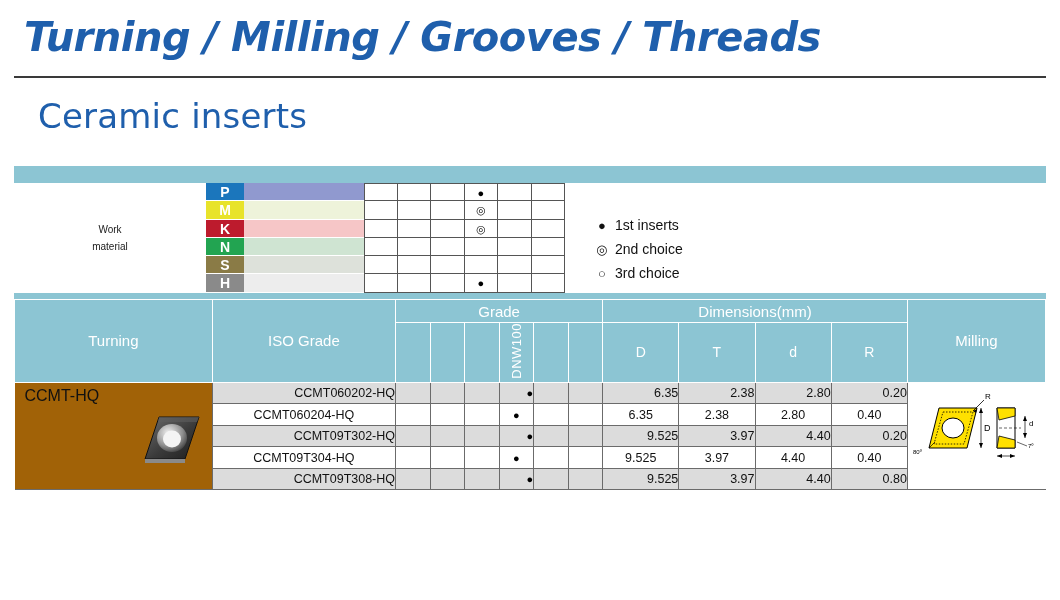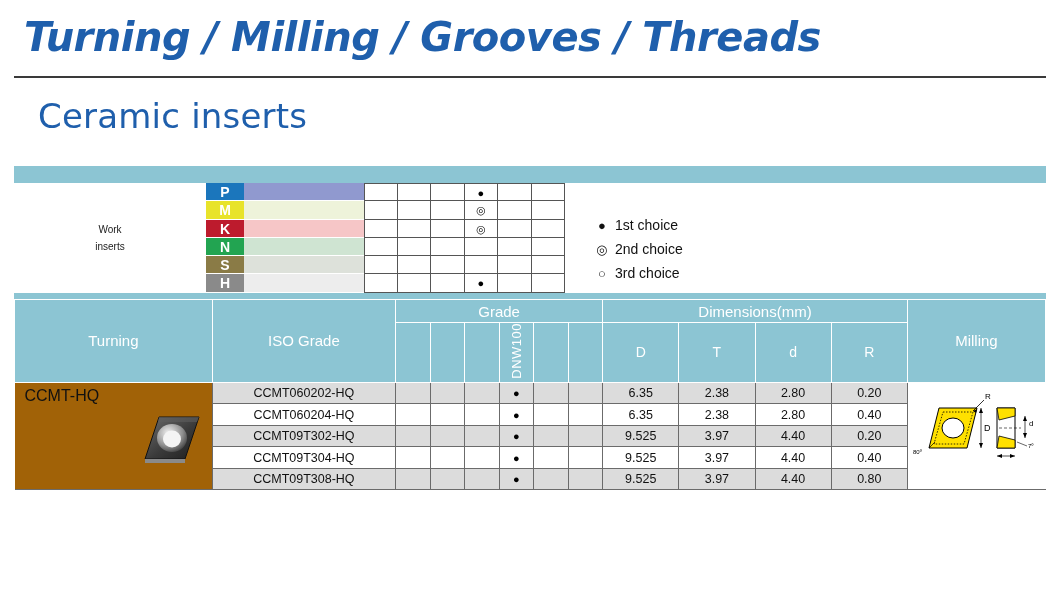--- a/index.html
+++ b/index.html
@@ -80,21 +80,21 @@
   }
   .th-sub { font-size: 14px; }
   .rot { writing-mode: vertical-rl; transform: rotate(180deg); font-size: 13px; letter-spacing:0.5px; }
 
   .dcell {
     border-right: 1px solid #6b6b6b; border-bottom: 1px solid #6b6b6b;
     font-size: 12.5px; color:#111; text-align:center; height: 21.5px;
     box-sizing: border-box;
   }
   .dcell.lft { border-left: 1px solid #6b6b6b; }
-  .row-alt .dcell { background: #dcdcdc; }
+  .row-alt .dcell { background: #dcdcdc; text-align: right; }
   .row-plain .dcell { background: #ffffff; }
   .iso-cell { font-size: 12.5px; }
   .mark { font-size: 11px; color:#000; line-height: 1; }
 
   #inserts-cell {
     position: relative; background:#a16207; border-bottom: 1px solid #6b6b6b;
     vertical-align: top;
   }
   #inserts-name {
     position:absolute; left: 10px; top: 4px; font-size: 16px; color:#111;
@@ -117,21 +117,21 @@
 
   <div id="page-title">Ceramic inserts</div>
 
   <div id="table-area">
 
     <div class="teal-band"></div>
 
     <div id="wm-block">
       <div id="wm-label">
         <span>Work</span>
-        <span>inserts</span>
+        <span>material</span>
       </div>
       <div id="wm-grid">
           <div class="wm-row firstrow">
             <div class="wm-key" style="background: rgb(27, 118, 188);">P</div>
             <div class="wm-bar" style="background: rgb(144, 153, 207);"></div>
             <div class="wm-cell first"></div>
             <div class="wm-cell"></div>
             <div class="wm-cell"></div>
             <div class="wm-cell"><span class="mark">●</span></div>
             <div class="wm-cell"></div>
@@ -184,21 +184,21 @@
             <div class="wm-cell"></div>
             <div class="wm-cell"></div>
             <div class="wm-cell"><span class="mark">●</span></div>
             <div class="wm-cell"></div>
             <div class="wm-cell"></div>
           </div>
         </div>
       <div id="legend">
           <div class="legend-row">
             <span class="legend-mark">●</span>
-            <span>1st choice</span>
+            <span>1st inserts</span>
           </div>
           <div class="legend-row">
             <span class="legend-mark">◎</span>
             <span>2nd choice</span>
           </div>
           <div class="legend-row">
             <span class="legend-mark">○</span>
             <span>3rd choice</span>
           </div>
         </div>

